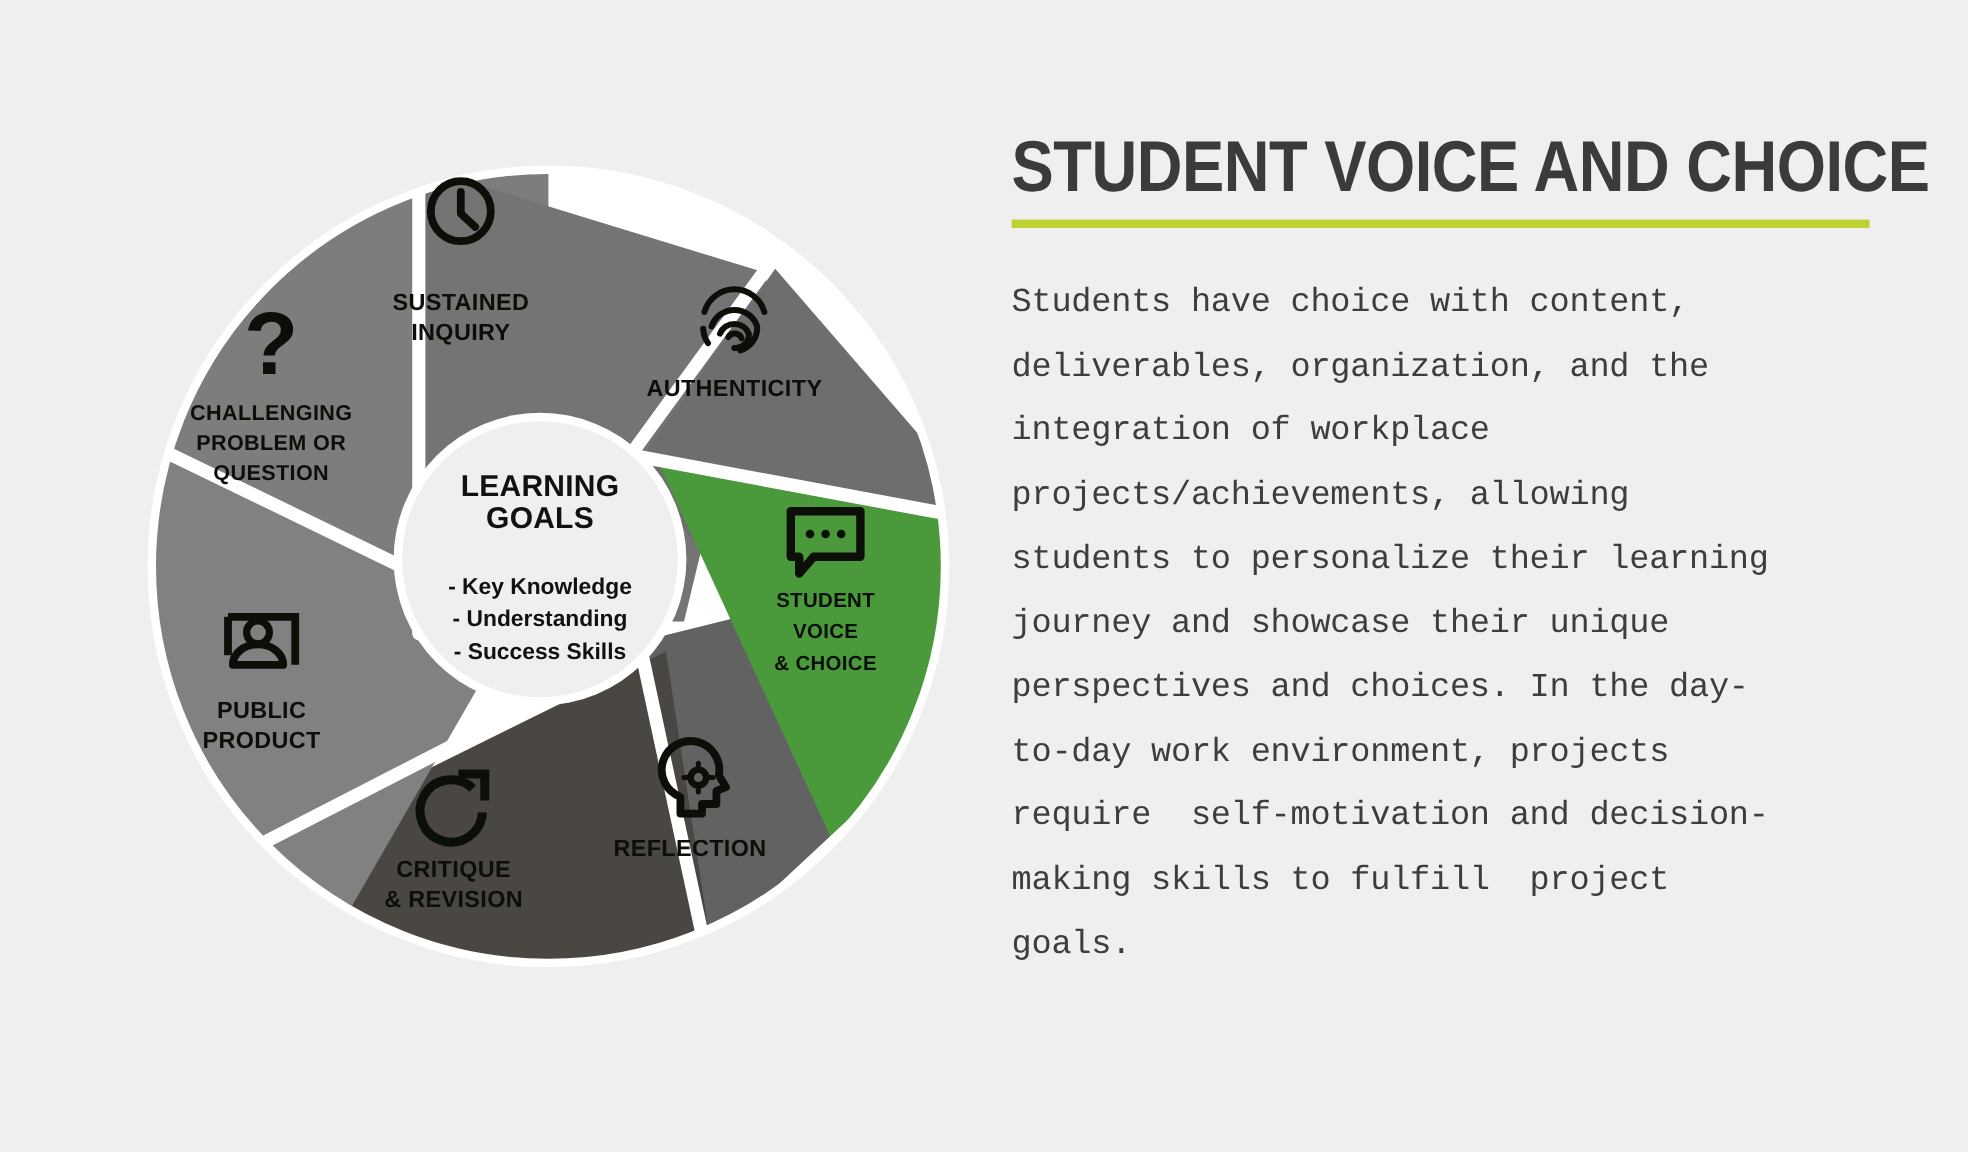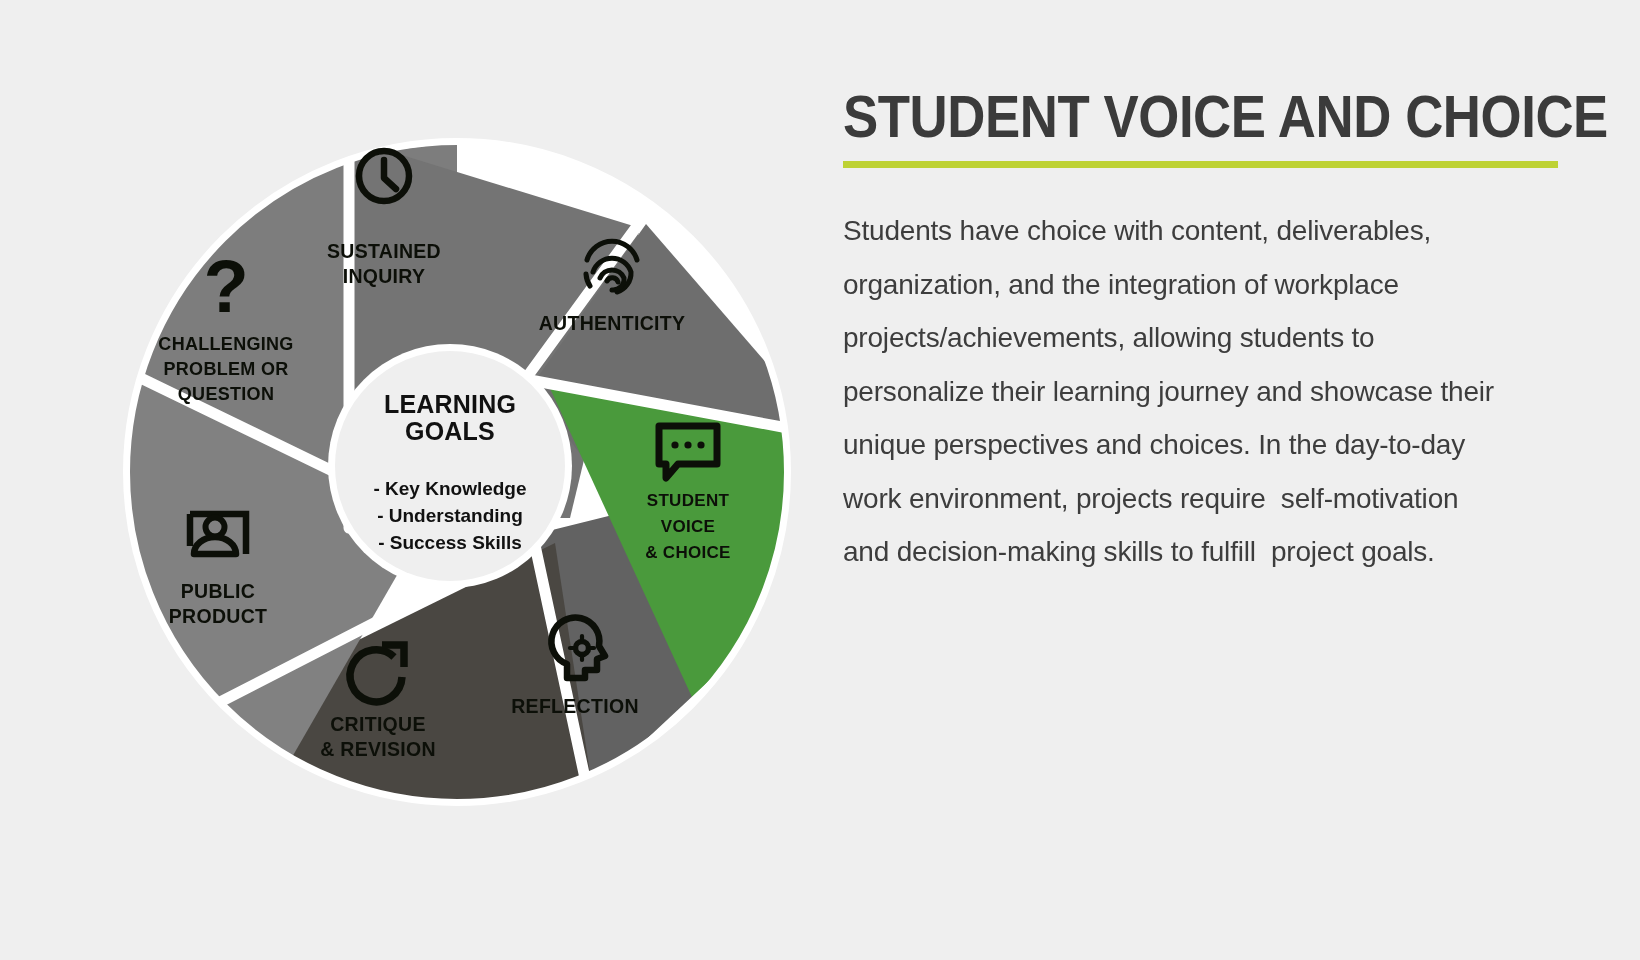--- a/index.html
+++ b/index.html
@@ -57,21 +57,21 @@
     font-weight: bold;
     fill: #111111;
     text-anchor: middle;
     font-size: 19px;
   }
 
   
   #text-panel {
     position: absolute;
     left: 843px;
-    top: 86px;
+    top: 108px;
     width: 730px;
   }
   #page-title {
     font-family: "Liberation Sans", sans-serif;
     font-weight: bold;
     font-size: 60px;
     line-height: 62px;
     color: #3b3b3b;
     letter-spacing: -0.5px;
     transform: scaleX(0.88);
@@ -80,21 +80,21 @@
     margin: 0;
   }
   #title-rule {
     margin-top: 13px;
     width: 715px;
     height: 7px;
     background: #bed234;
   }
   #body-copy {
     margin-top: 36px;
-    font-family: Liberation Sans, sans-serif;
+    font-family: Liberation Mono, monospace;
     font-size: 28px;
     line-height: 53.5px;
     color: #3d3d3d;
     letter-spacing: -0.2px;
     white-space: pre-wrap;
     width: 660px;
   }
 </style>
 </head>
 <body>

